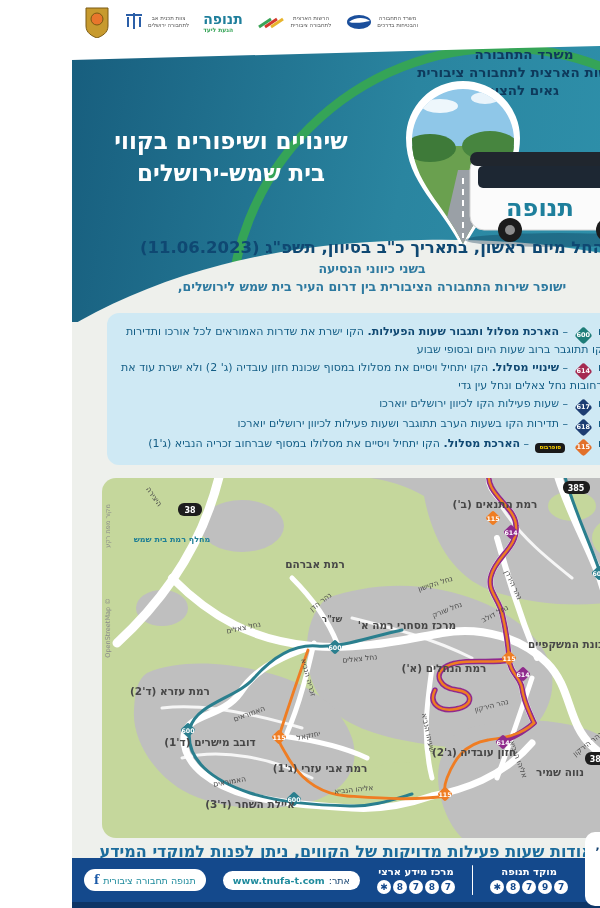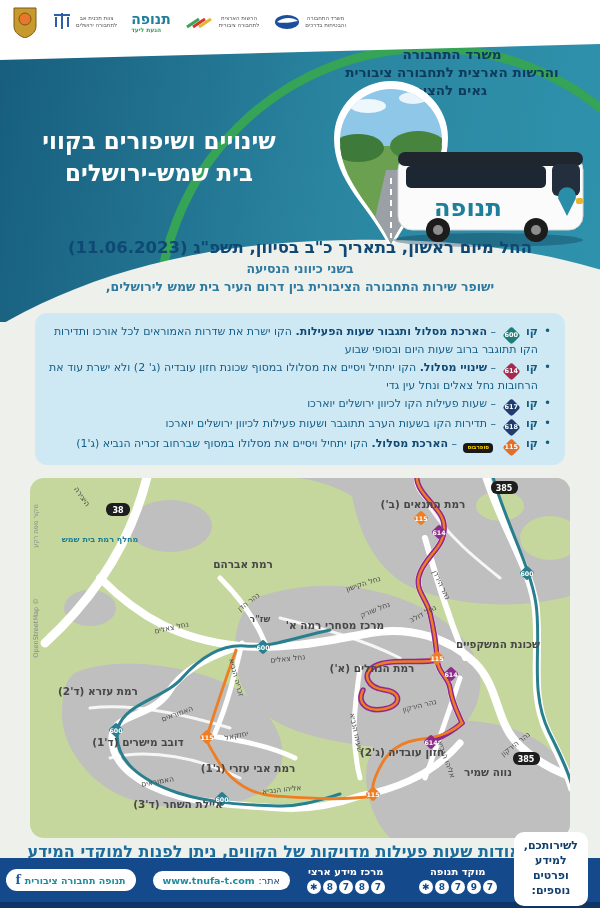--- a/index.html
+++ b/index.html
@@ -1,16 +1,16 @@
 <!DOCTYPE html>
 <html lang="he" dir="rtl"><head>
 <meta charset="utf-8">
 <style>
   html,body{margin:0;padding:0;background:#ffffff;font-family:"DejaVu Sans","Liberation Sans",sans-serif;}
-  .page{position:relative;width:600px;height:908px;overflow:hidden;background:#eef0ec;direction:rtl;}
+  .page{position:relative;width:528px;height:908px;overflow:hidden;background:#eef0ec;direction:rtl;}
 
   
   .header-bg{position:absolute;top:0;left:0;width:600px;height:322px;
     background:linear-gradient(100deg,#175d7d 0%,#2a85a0 55%,#2f93ad 100%);z-index:1;}
   .arcsvg{position:absolute;top:0;left:0;z-index:2;}
   .swoosh{position:absolute;top:242px;left:-140px;width:880px;height:260px;background:#eef0ec;
     border-radius:48% 52% 0 0 / 90% 70% 0 0;transform:rotate(-5deg);z-index:3;}
   .topband{position:absolute;top:0;left:0;width:600px;height:44px;background:#fff;z-index:6;
     display:flex;align-items:center;gap:14px;padding:3px 12px;box-sizing:border-box;direction:ltr;}
   .topband::after{content:"";position:absolute;left:0;top:100%;width:100%;height:16px;background:#fff;
@@ -63,21 +63,21 @@
   .pgroup{display:flex;flex-direction:column;align-items:center;gap:3px;color:#fff;}
   .pgroup .lbl{font-size:10px;font-weight:bold;}
   .digits{display:flex;direction:ltr;gap:2px;}
   .digit{width:14px;height:14px;border-radius:50%;background:#fff;color:#14498c;font-weight:bold;
     font-size:9px;display:flex;align-items:center;justify-content:center;}
   .vdiv{width:2px;height:30px;background:#fff;border-radius:2px;}
   .pill{background:#fff;border-radius:999px;padding:4px 10px;font-size:9.5px;display:flex;gap:4px;
     align-items:center;white-space:nowrap;}
   .pill .sl{color:#12406e;font-weight:normal;}
   .pill .url{color:#1f8b9d;font-weight:bold;direction:ltr;}
-  .pill .fbt{color:#1f8b9d;font-weight:bold;}
+  .pill .fbt{color:#1f8b9d;font-weight:normal;}
   .pill .f{color:#1b5aa8;font-weight:bold;font-size:12px;font-family:"DejaVu Serif",serif;}
 
   
   .nb{font-weight:bold;font-size:10.5px;fill:#474747;text-anchor:middle;}
   .st{font-size:7.5px;fill:#4a4a4a;text-anchor:middle;}
   .credit{font-size:6.5px;fill:#8a8a8a;text-anchor:middle;}
   .ichg{font-size:8px;font-weight:bold;fill:#1f7f95;text-anchor:middle;}
   .shield-t{font-size:8px;font-weight:bold;fill:#fff;text-anchor:middle;}
   .bdg-t{font-size:6.3px;font-weight:bold;fill:#fff;text-anchor:middle;}
 </style>

